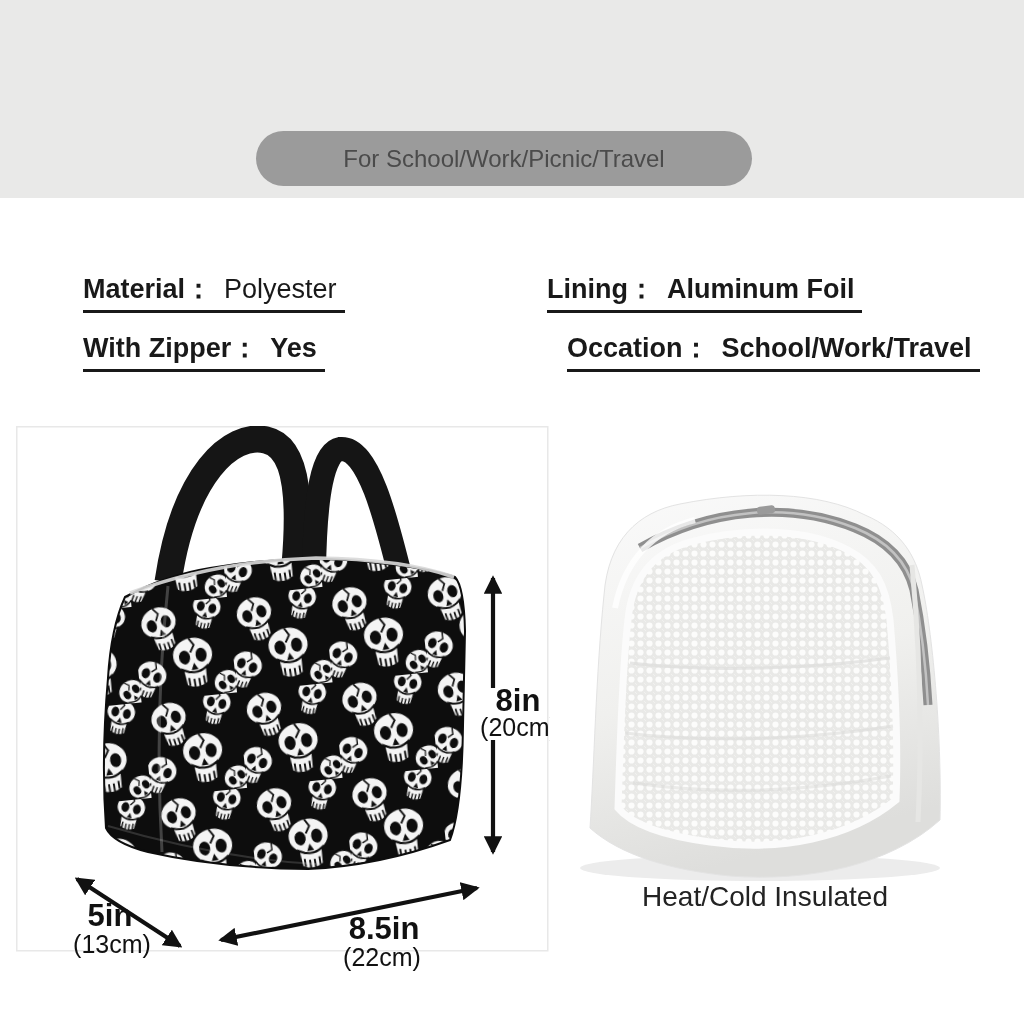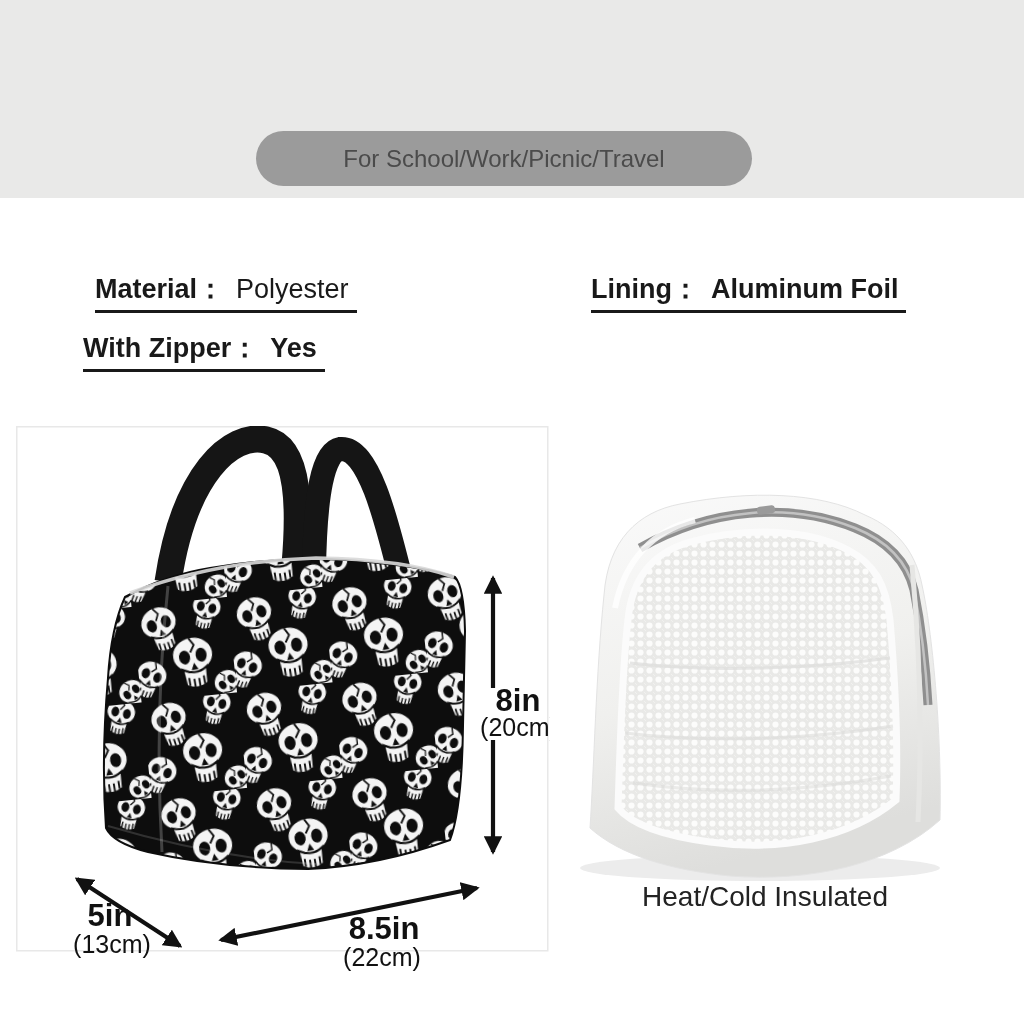--- a/index.html
+++ b/index.html
@@ -14,22 +14,22 @@
   .pill{position:absolute;left:256px;top:131px;width:496px;height:55px;
         border-radius:28px;background:var(--banner-bg,#9b9b9b);
         display:flex;align-items:center;justify-content:center;}
   .pill span{font-size:24px;color:var(--banner-text-color,#4b4b4b);white-space:nowrap;}
   .spec{position:absolute;font-size:27px;line-height:1.15;color:var(--text-color,#191919);
         border-bottom:3px solid var(--text-color,#191919);
         padding:0 8px 5px 0;white-space:nowrap;}
   .spec .lab{font-weight:bold;}
   .spec .col{font-weight:bold;margin-right:12px;}
   .spec .val.b{font-weight:bold;}
-  .spec-material{left:83px;top:274px;margin-left:12px;}
-  .spec-lining{left:591px;top:274px;}
+  .spec-material{left:83px;top:274px;}
+  .spec-lining{left:547px;top:274px;}
   .spec-zipper{left:83px;top:333px;}
   .spec-occasion{left:567px;top:333px;}
   .photo-left{position:absolute;left:16px;top:426px;}
   .photo-right{position:absolute;left:555px;top:468px;}
   .caption{position:absolute;left:555px;top:881px;width:420px;text-align:center;
            font-size:28px;color:#232323;}
   svg text{font-family:"Liberation Sans",sans-serif;fill:#111;}
   svg .dim-in{font-size:31px;font-weight:bold;}
   svg .dim-cm{font-size:25px;}
 </style>
@@ -44,20 +44,23 @@
   </div>
 
   <div class="spec spec-material">
     <span class="lab">Material</span><span class="col">：</span><span class="val">Polyester</span>
   </div>
   <div class="spec spec-lining">
     <span class="lab">Lining</span><span class="col">：</span><span class="val b">Aluminum Foil</span>
   </div>
   <div class="spec spec-zipper">
     <span class="lab">With Zipper</span><span class="col">：</span><span class="val b">Yes</span>
+  </div>
+  <div class="spec spec-occasion">
+    <span class="lab">Occation</span><span class="col">：</span><span class="val b">School/Work/Travel</span>
   </div>
 
   <svg class="photo-left" width="534" height="548" viewBox="0 0 534 548" aria-label="Insulated lunch bag with black and white skull pattern and black carry handles">
     <defs>
       <g id="skull-shape">
         <ellipse cx="0" cy="-3" rx="15.5" ry="13.5" fill="#f4f4f4" stroke="#0d0d0d" stroke-width="2"></ellipse>
         <path d="M -9 7 L -8 19 Q 0 24 8 19 L 9 7 Q 0 13 -9 7 Z" fill="#f4f4f4" stroke="#0d0d0d" stroke-width="1.6"></path>
         <ellipse cx="-6.2" cy="-2" rx="4.1" ry="5.2" fill="#0d0d0d"></ellipse>
         <ellipse cx="6.2" cy="-2" rx="4.1" ry="5.2" fill="#0d0d0d"></ellipse>
         <path d="M 0 3 L -2.6 8.2 L 2.6 8.2 Z" fill="#0d0d0d"></path>

